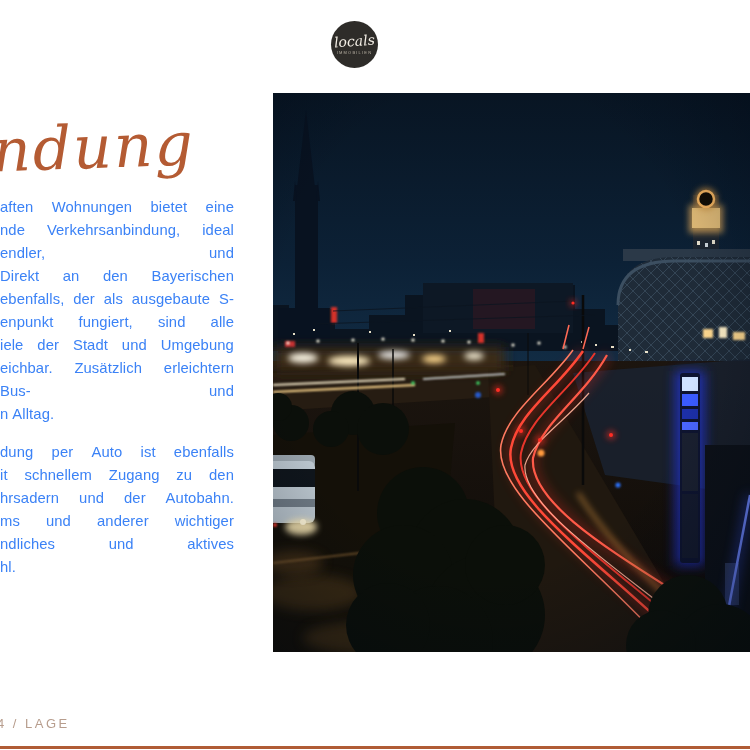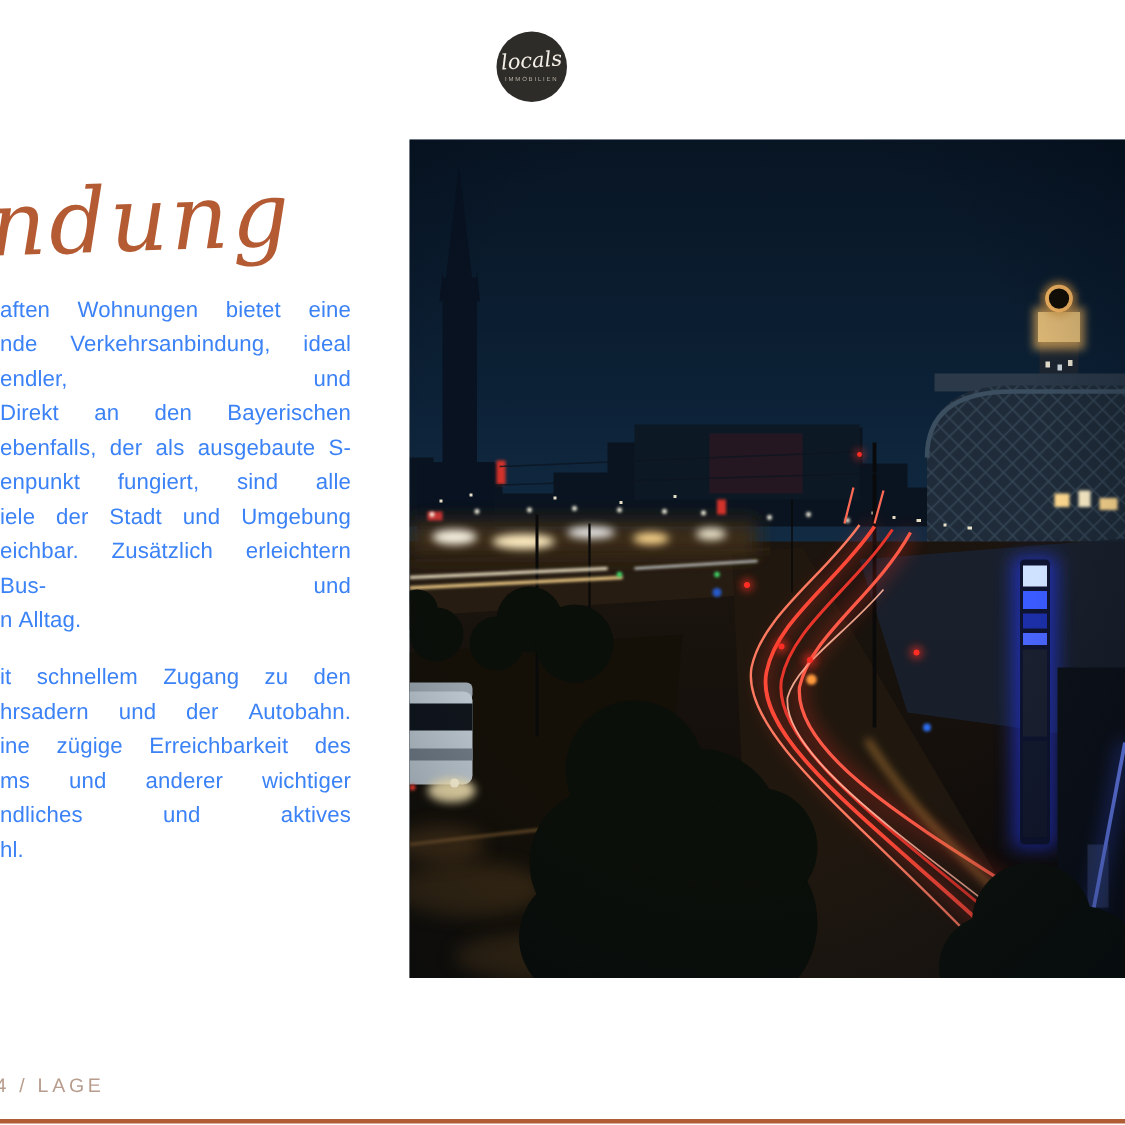--- a/index.html
+++ b/index.html
@@ -124,37 +124,38 @@
           <span>Bus-</span>
           <span>und</span>
         </div>
         <div class="line">
           <span>n</span>
           <span>Alltag.</span>
         </div>
       </div>
       <div class="para">
         <div class="line just">
+          <span>dung</span>
+          <span>per</span>
+          <span>Auto</span>
+          <span>ist</span>
+          <span>ebenfalls</span>
+        </div>
+        <div class="line just">
           <span>it</span>
           <span>schnellem</span>
           <span>Zugang</span>
           <span>zu</span>
           <span>den</span>
         </div>
         <div class="line just">
           <span>hrsadern</span>
           <span>und</span>
           <span>der</span>
           <span>Autobahn.</span>
-        </div>
-        <div class="line just">
-          <span>ine</span>
-          <span>zügige</span>
-          <span>Erreichbarkeit</span>
-          <span>des</span>
         </div>
         <div class="line just">
           <span>ms</span>
           <span>und</span>
           <span>anderer</span>
           <span>wichtiger</span>
         </div>
         <div class="line just">
           <span>ndliches</span>
           <span>und</span>

